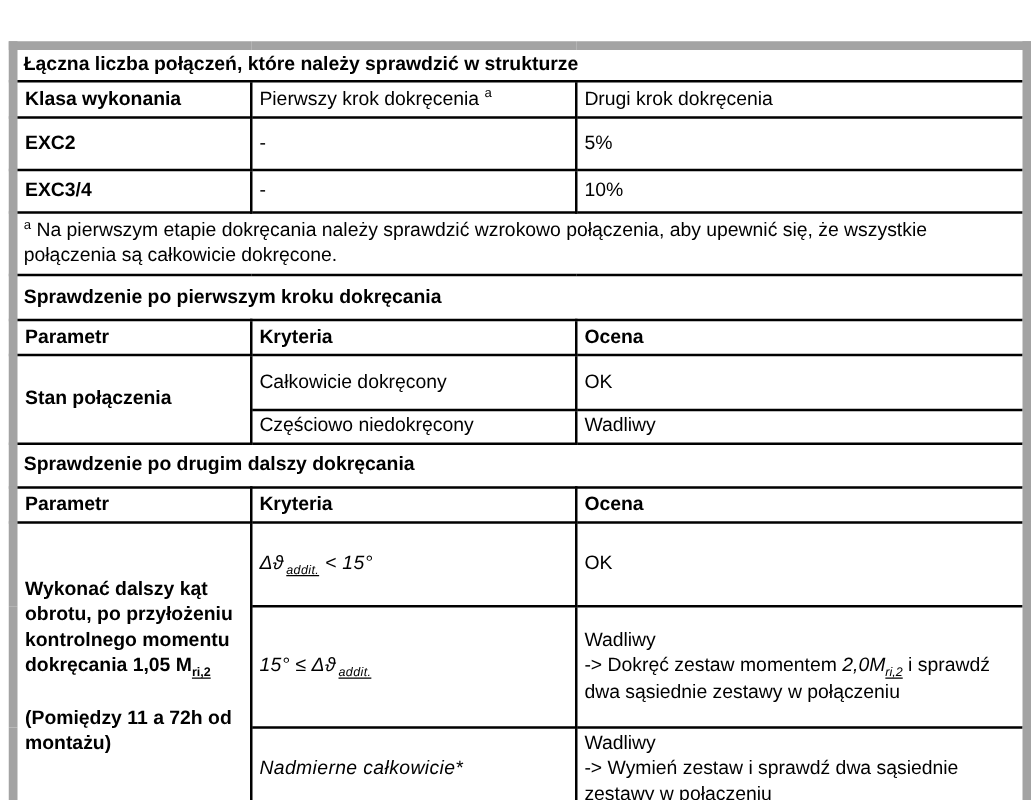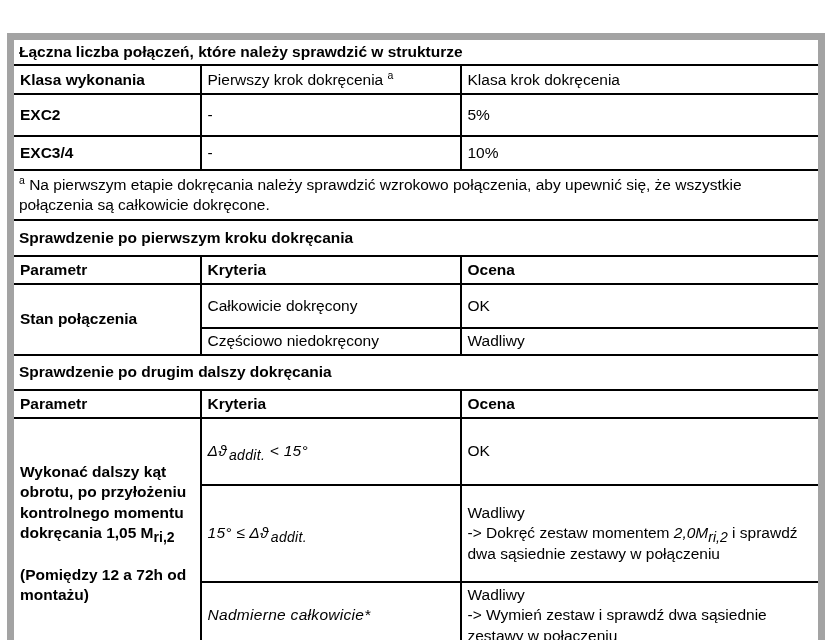--- a/index.html
+++ b/index.html
@@ -33,23 +33,24 @@
   }
   td.left { text-align: left; padding-left: 5px; }
   .bold { font-weight: bold; }
   .italic { font-style: italic; }
   sup.fnote {
     font-size: 10.5px;
     vertical-align: super;
     line-height: 0;
   }
   sub.idx {
-    font-size: 14px;
+    font-size: 10px;
     vertical-align: sub;
     line-height: 0;
+    text-decoration: underline;
   }
   .math {
     font-style: italic;
     letter-spacing: 0.3px;
   }
   .math sub.idx { margin-left: 2px; }
   .gap-line { height: 21px; }
 </style>
 </head>
 <body>
@@ -62,21 +63,21 @@
       <col style="width:361px">
     </colgroup>
 
     <tbody>
         <tr style="height:28px">
       <td colspan="3" class="left bold">Łączna liczba połączeń, które należy sprawdzić w strukturze</td>
     </tr>
     <tr style="height:29px">
       <td class="bold">Klasa wykonania</td>
       <td><span>Pierwszy krok dokręcenia </span><sup class="fnote">a</sup></td>
-      <td>Klasa krok dokręcenia</td>
+      <td>Drugi krok dokręcenia</td>
     </tr>
     <tr style="height:42px">
       <td class="bold">EXC2</td>
       <td>-</td>
       <td>5%</td>
     </tr>
     <tr style="height:34px">
       <td class="bold">EXC3/4</td>
       <td>-</td>
       <td>10%</td>
@@ -108,21 +109,21 @@
     </tr>
     <tr style="height:28px">
       <td class="bold">Parametr</td>
       <td class="bold">Kryteria</td>
       <td class="bold">Ocena</td>
     </tr>
     <tr style="height:67px">
       <td rowspan="3" class="bold">
         <div><span>Wykonać dalszy kąt obrotu, po przyłożeniu kontrolnego momentu dokręcania 1,05 M</span><sub class="idx">ri,2</sub></div>
         <div class="gap-line"></div>
-        <div>(Pomiędzy 12 a 72h od montażu)</div>
+        <div>(Pomiędzy 11 a 72h od montażu)</div>
       </td>
       <td>
         <span class="math"><span>Δϑ</span><sub class="idx">addit.</sub><span> &lt; 15°</span></span>
       </td>
       <td>
         <div>OK</div>
       </td>
     </tr>
     <tr style="height:97px">
       <td>

